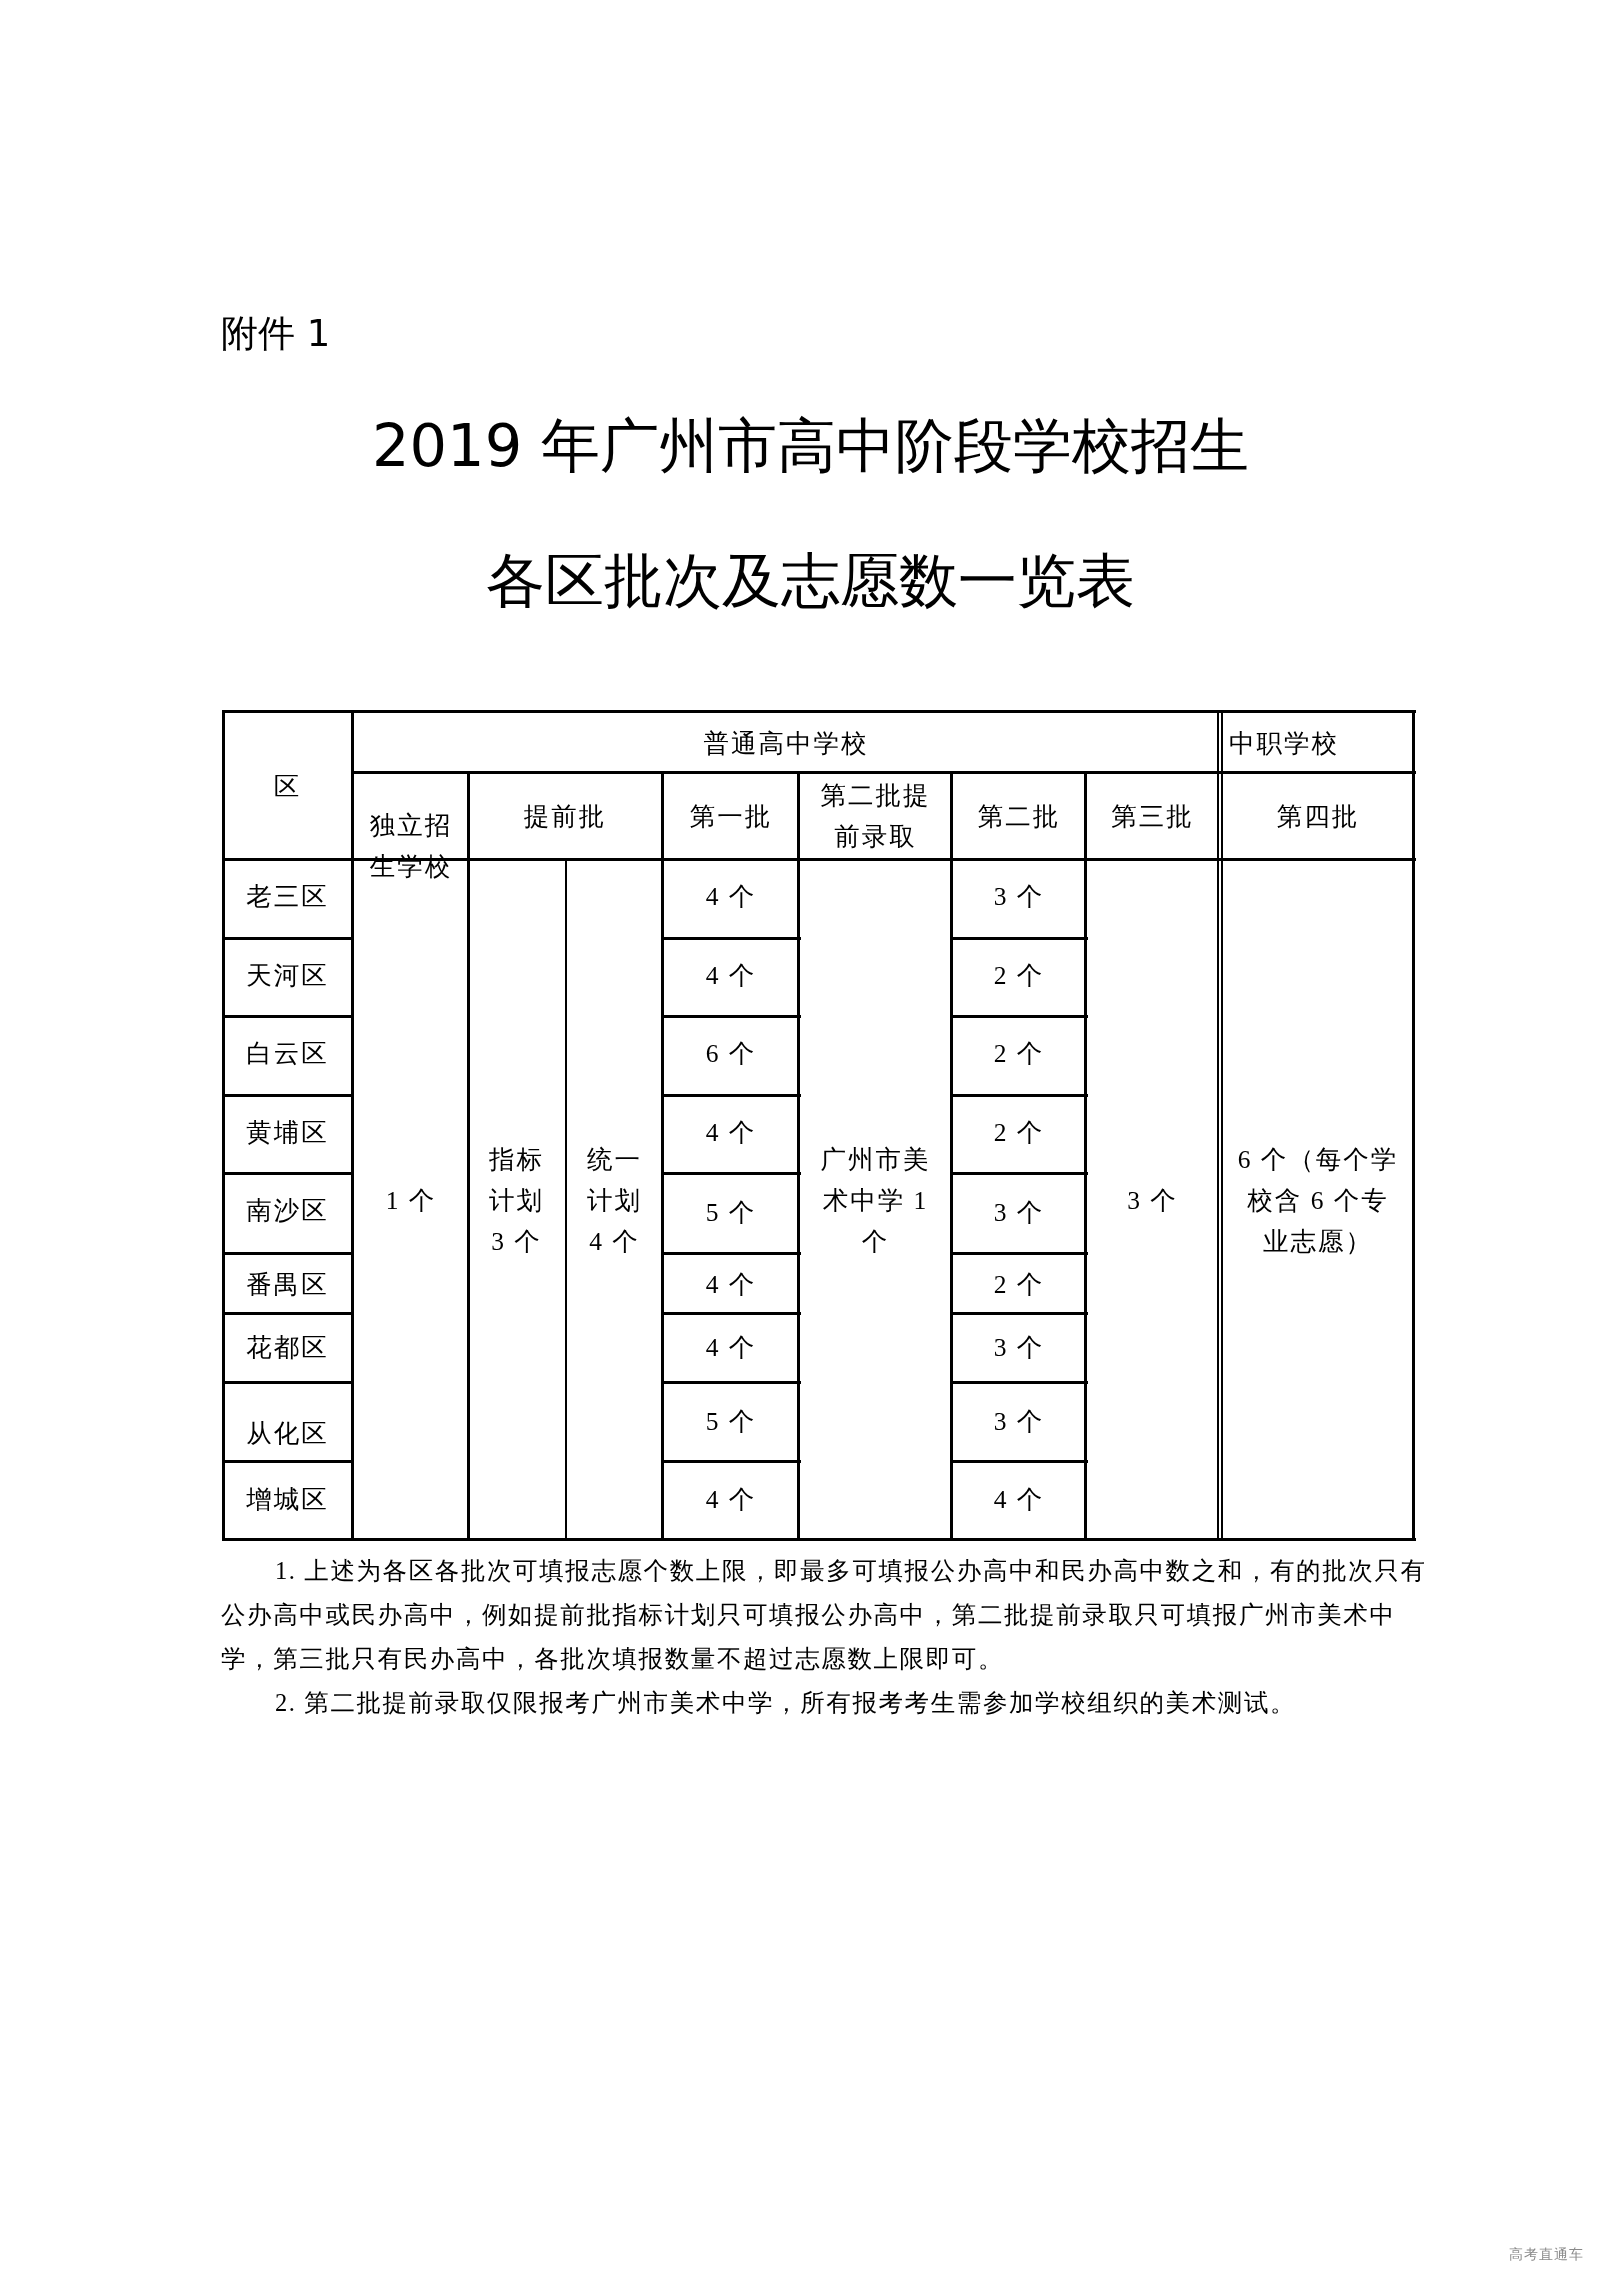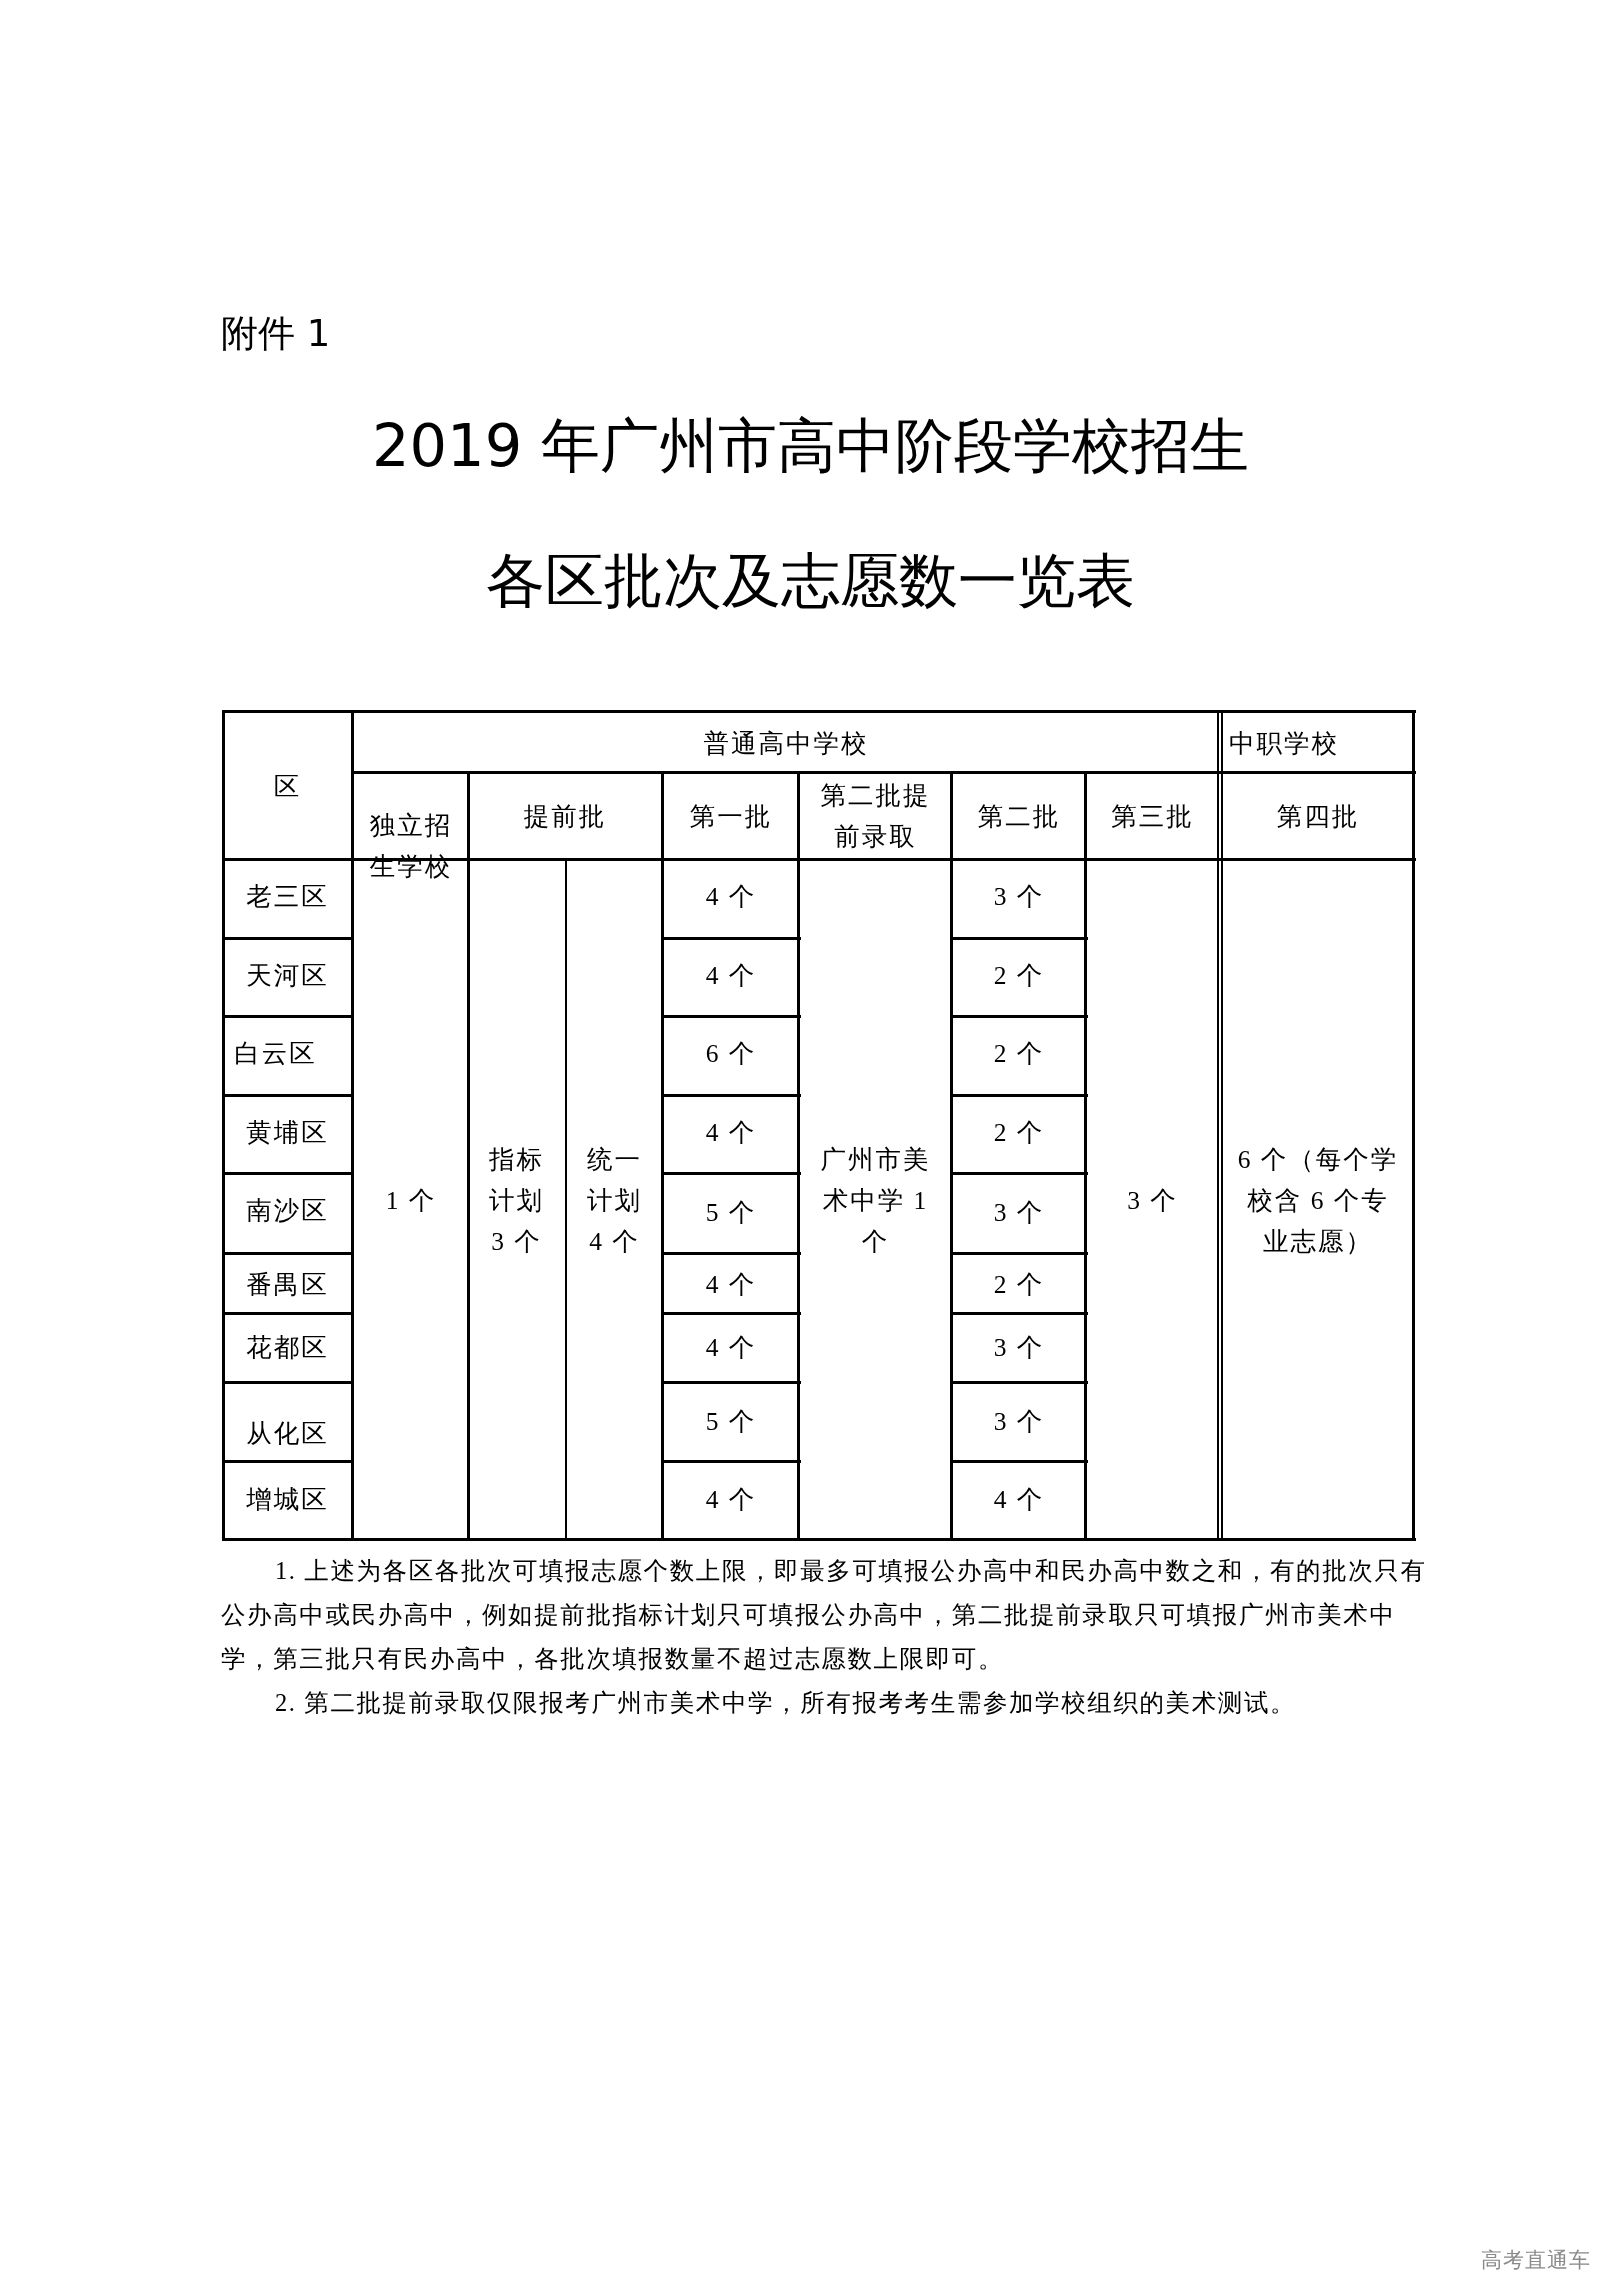--- a/index.html
+++ b/index.html
@@ -17,21 +17,21 @@
   .vl { position: absolute; background: #000; width: 2.9px; }
   .cell { position: absolute; display: flex; align-items: center; justify-content: center; text-align: center; font-size: 25.5px; line-height: 41px; letter-spacing: 2px; }
   .hdr { font-family: Liberation Serif, serif; }
   .body { font-family: "Liberation Serif", "DejaVu Serif", serif; }
   .stack { display: block; }
 
   #notes { left: 221px; top: 1549px; width: 1208px; font-family: "Liberation Serif", "DejaVu Serif", serif; font-size: 24.5px; line-height: 44px; letter-spacing: 1.6px; }
   #notes p { margin: 0; }
   #notes .ind { text-indent: 54px; }
 
-  #watermark { right: 30px; top: 2246px; font-family: "DejaVu Sans", "Liberation Sans", sans-serif; font-size: 21px; color: #8a8a8a; letter-spacing: 1px; }
+  #watermark { right: 37px; top: 2246px; font-family: "DejaVu Sans", "Liberation Sans", sans-serif; font-size: 14px; color: #8a8a8a; letter-spacing: 1px; }
 </style>
 </head>
 <body>
 
 <div id="attach" class="abs sans">附件 1</div>
 <div id="title1" class="abs title sans">2019 年广州市高中阶段学校招生</div>
 <div id="title2" class="abs title sans">各区批次及志愿数一览表</div>
 
 <div id="table">
 
@@ -96,21 +96,21 @@
       <span class="stack">第二批提</span>
       <span class="stack">前录取</span>
     </div>
   </div>
   <div class="cell hdr" style="left:953px; top:774px; width:132px; height:84px;">第二批</div>
   <div class="cell hdr" style="left:1087px; top:774px; width:131px; height:84px;">第三批</div>
   <div class="cell hdr" style="left:1223px; top:774px; width:190px; height:84px;">第四批</div>
 
   <div class="cell body" style="left:224px; top:861px; width:127px; height:71px;">老三区</div>
   <div class="cell body" style="left:224px; top:940px; width:127px; height:71px;">天河区</div>
-  <div class="cell body" style="left:212px; top:1018px; width:127px; height:71px;text-align:center;">白云区</div>
+  <div class="cell body" style="left:224px; top:1018px; width:127px; height:71px;text-align:center;">白云区</div>
   <div class="cell body" style="left:224px; top:1097px; width:127px; height:71px;">黄埔区</div>
   <div class="cell body" style="left:224px; top:1175px; width:127px; height:71px;">南沙区</div>
   <div class="cell body" style="left:224px; top:1255px; width:127px; height:59px;">番禺区</div>
   <div class="cell body" style="left:224px; top:1315px; width:127px; height:65px;">花都区</div>
   <div class="cell body" style="left:224px; top:1396px; width:127px; height:74px;">从化区</div>
   <div class="cell body" style="left:224px; top:1463px; width:127px; height:73px;">增城区</div>
 
   <div class="cell body" style="left:664px; top:861px; width:134px; height:71px;">4 个</div>
   <div class="cell body" style="left:664px; top:940px; width:134px; height:71px;">4 个</div>
   <div class="cell body" style="left:664px; top:1018px; width:134px; height:71px;">6 个</div>

